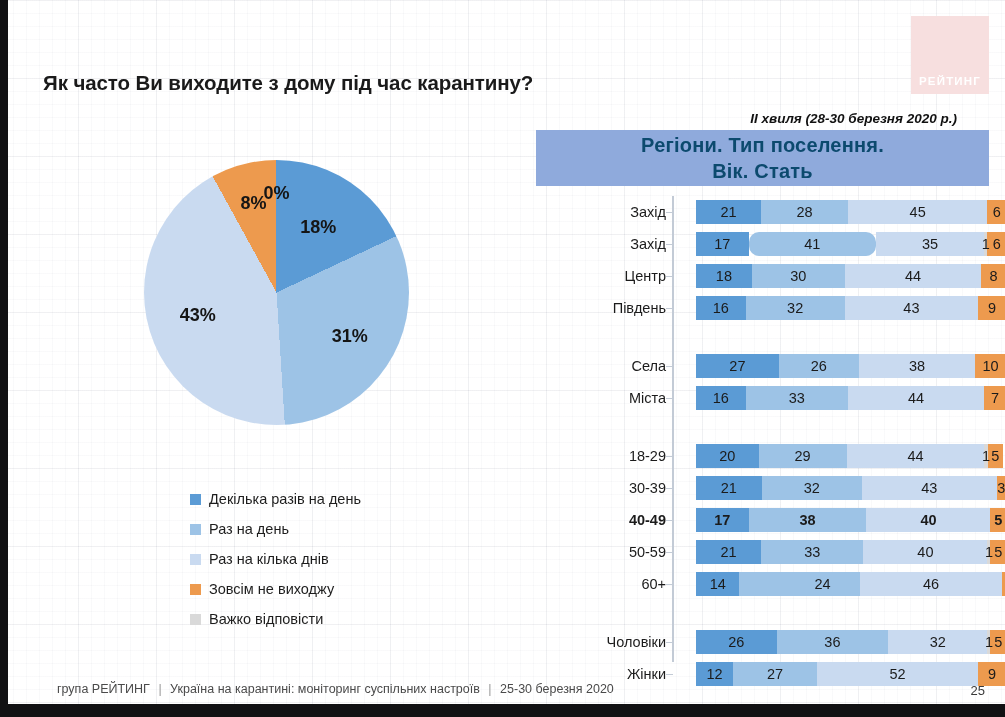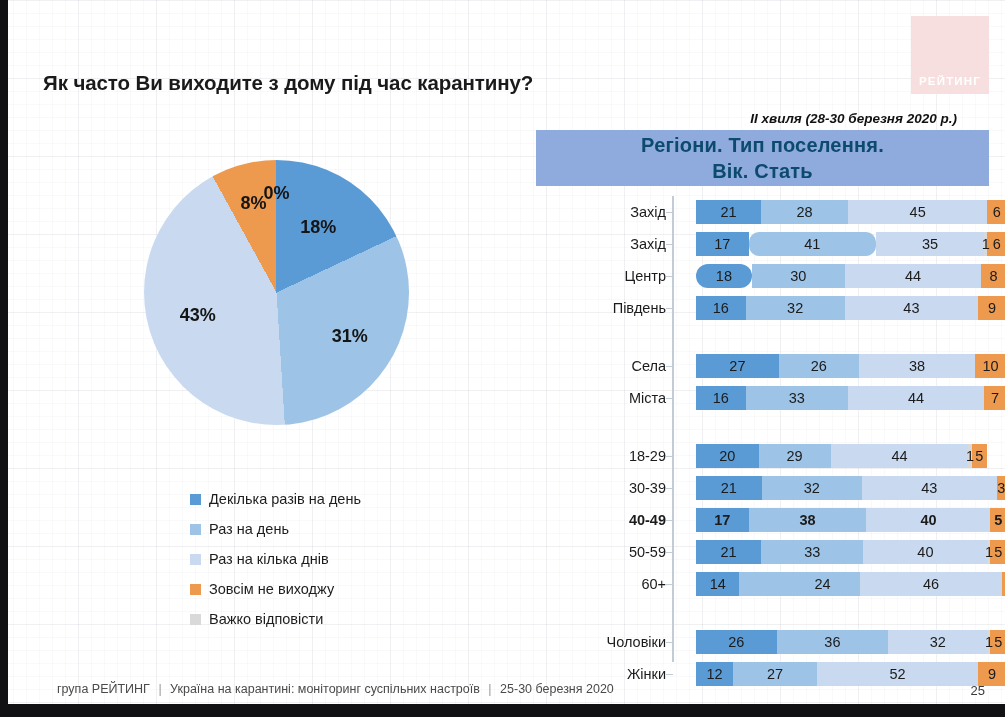--- a/index.html
+++ b/index.html
@@ -209,21 +209,21 @@
           </div>
           <div class="seg seg-orange" style="width: 18.6px; background: rgb(237, 154, 78);">
             <span>6</span>
           </div>
         </div>
       </div>
       <div class="brow" style="top: 68px;">
         <div class="brow-label">Центр</div>
         <div class="tick" style="top: 12px;"></div>
         <div class="btrack">
-          <div class="seg" style="width: 55.8px; background: rgb(91, 155, 213); border-radius: 12px;">
+          <div class="seg" style="width: 55.8px; background: rgb(91, 155, 213);">
             <span>18</span>
           </div>
           <div class="seg" style="width: 93px; background: rgb(157, 195, 230);">
             <span>30</span>
           </div>
           <div class="seg" style="width: 136.4px; background: rgb(201, 218, 240);">
             <span>44</span>
           </div>
           <div class="seg seg-orange" style="width: 24.8px; background: rgb(237, 154, 78);">
             <span>8</span>
@@ -284,21 +284,21 @@
           </div>
         </div>
       </div>
       <div class="brow" style="top: 248px;">
         <div class="brow-label">18-29</div>
         <div class="tick" style="top: 12px;"></div>
         <div class="btrack">
           <div class="seg" style="width: 62.6263px; background: rgb(91, 155, 213);">
             <span>20</span>
           </div>
-          <div class="seg" style="width: 72px; background: rgb(157, 195, 230);">
+          <div class="seg" style="width: 88px; background: rgb(157, 195, 230);">
             <span>29</span>
           </div>
           <div class="seg" style="width: 137.778px; background: rgb(201, 218, 240);">
             <span>44</span>
           </div>
           <div class="seg" style="width: 3.13131px; background: rgb(217, 217, 217);">
             <span>1</span>
           </div>
           <div class="seg seg-orange" style="width: 15.6566px; background: rgb(237, 154, 78);">
             <span>5</span>

